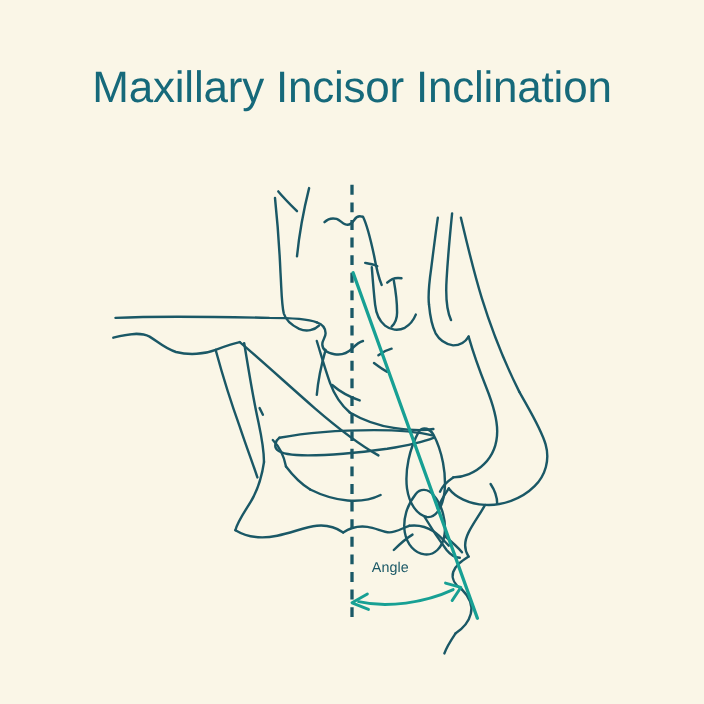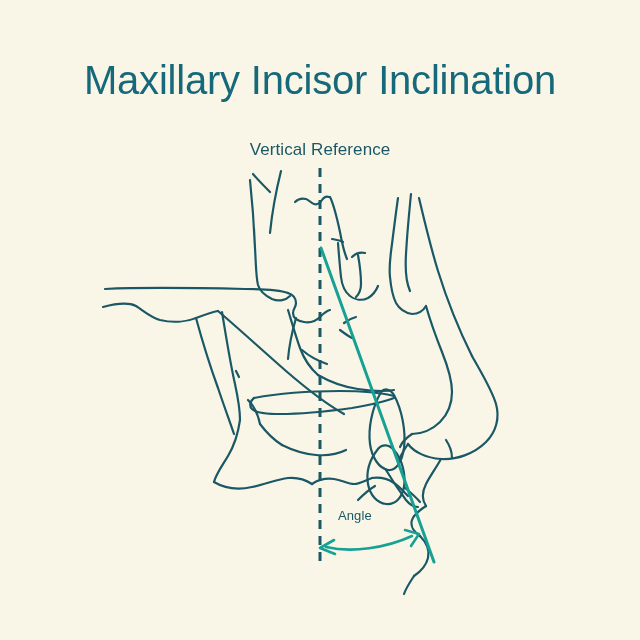--- a/index.html
+++ b/index.html
@@ -140,17 +140,16 @@
 
     <g fill="none" stroke="#17a094" stroke-width="2.6" stroke-linecap="round" stroke-linejoin="round">
       <path d="M326,547 C352,553 386,548 412,536"></path>
       <path d="M334,540 L320,548 L335,554"></path>
       <path d="M405,530 L419,534 L411,546"></path>
     </g>
   </svg>
 
   <div class="page-title">Maxillary Incisor Inclination</div>
 
-  <div class="label-vertical-reference">Vertical Reference</div>
 
   <div class="label-angle">Angle</div>
 
 </div>
 
 </body></html>

